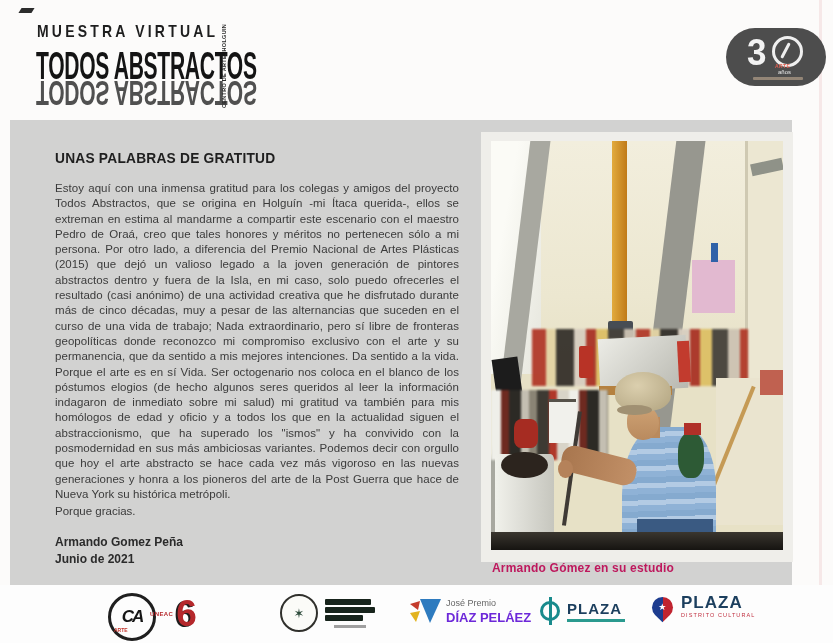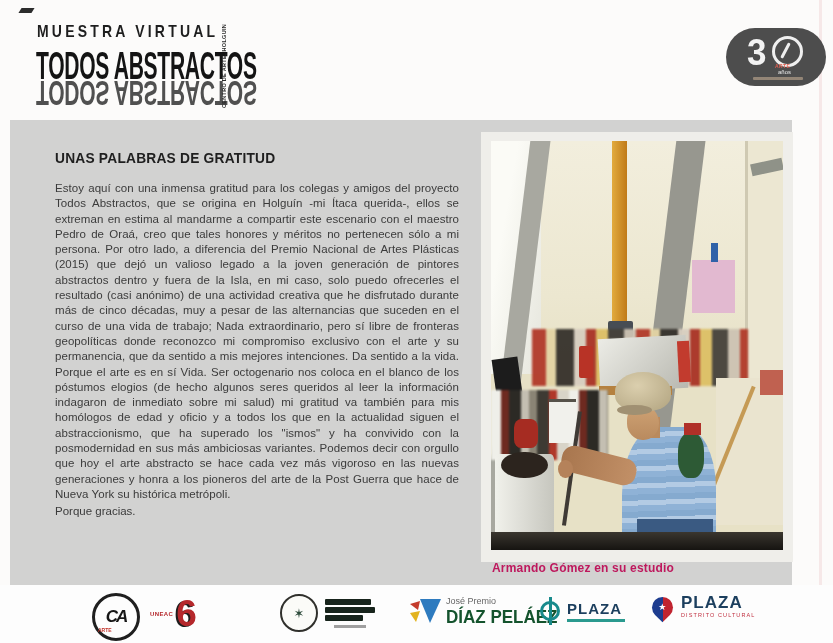--- a/index.html
+++ b/index.html
@@ -77,38 +77,38 @@
   .ph-brim{left:43%;top:64.5%;width:12%;height:2.6%;background:#a09072;border-radius:50%;}
   .ph-arm{left:24%;top:76%;width:26%;height:6.5%;background:linear-gradient(90deg,#a8764e,#c29067);border-radius:12px;transform:rotate(14deg);}
   .ph-hand{left:23%;top:78%;width:5%;height:4.5%;background:#b5825a;border-radius:50%;}
   .ph-jeans{left:50%;top:92.5%;width:26%;height:7.5%;background:#3a5a82;}
   .ph-base{left:0;top:95.5%;width:100%;height:4.5%;background:linear-gradient(180deg,#3a362f,#161411);}
   .caption{position:absolute;left:482px;top:441px;font-size:12px;font-weight:bold;color:#be185d;letter-spacing:.2px;}
 
   
   .footer{position:absolute;left:0;top:585px;width:833px;height:58px;background:#fdfdfd;border-bottom:2px solid #eceaea;}
   .logo{position:absolute;display:flex;align-items:center;}
-  .lg-ca{left:92px;top:8px;justify-content:center;}
+  .lg-ca{left:108px;top:8px;justify-content:center;}
   .ca-circle{width:42px;height:42px;border:3px solid #1f1f1f;border-radius:50%;background:#fdfdfd;position:relative;
      display:flex;align-items:center;justify-content:center;}
   .ca-mono{font-size:17px;font-weight:bold;color:#161616;font-style:italic;letter-spacing:-2px;}
   .ca-arte{position:absolute;left:3px;bottom:5px;font-size:5px;font-weight:bold;color:#c03028;}
   .lg-uneac{left:150px;top:10px;}
   .uneac-text{font-size:6px;font-weight:bold;color:#b5282c;letter-spacing:.4px;margin-right:3px;}
   .uneac-glyph{font-size:37px;line-height:37px;font-weight:bold;color:#b5282c;text-shadow:-2px 1px 0 #1d1d1d;}
   .lg-muni{left:280px;top:9px;}
   .muni-circle{width:34px;height:34px;border:2px solid #30302c;border-radius:50%;background:#fbfbf8;
      display:flex;align-items:center;justify-content:center;font-size:13px;color:#2c4a3a;}
   .muni-bars{margin-left:7px;display:flex;flex-direction:column;}
   .muni-bars i{display:block;height:6px;background:#17241c;margin-bottom:2px;border-radius:1px;}
   .muni-sub{width:32px;height:3px;background:#a0a0a0;margin-top:2px;align-self:center;}
   .lg-jadp{left:408px;top:11px;}
   .jadp-text{margin-left:4px;display:flex;flex-direction:column;line-height:1;}
   .jadp-l1{font-size:9px;color:#666;margin-bottom:2px;}
-  .jadp-l2{font-size:17px;font-weight:bold;color:#14532d;transform:scaleY(1.05);transform-origin:left top;}
+  .jadp-l2{font-size:13px;font-weight:bold;color:#6d28d9;transform:scaleY(1.05);transform-origin:left top;}
   .lg-plaza{left:540px;top:12px;}
   .plaza-icon{position:relative;width:22px;height:28px;margin-right:5px;}
   .plaza-icon .ring{position:absolute;left:0;top:4px;width:14px;height:14px;border:3px solid #188a8c;border-radius:50%;}
   .plaza-icon .vline{position:absolute;left:9px;top:0;width:3px;height:28px;background:#188a8c;}
   .plaza-text{display:flex;flex-direction:column;line-height:1;}
   .plaza-word{font-size:15px;font-weight:bold;color:#1c3f5e;letter-spacing:1px;}
   .plaza-sub-bar{width:58px;height:3px;background:#2a9a8f;margin-top:3px;}
   .lg-plaza2{left:652px;top:9px;}
   .pin{width:21px;height:21px;border-radius:50% 50% 50% 0;transform:rotate(-45deg);margin:3px 8px 0 0;
      background:linear-gradient(135deg,#1d3c8f 52%,#c02430 52%);display:flex;align-items:center;justify-content:center;}
@@ -139,20 +139,24 @@
       <span class="badge-anios">años</span>
       <span class="badge-bar"></span>
     </div>
   </div>
 
   <div class="panel">
     <div class="article">
       <h2>UNAS PALABRAS DE GRATITUD</h2>
       <div class="body">Estoy aquí con una inmensa gratitud para los colegas y amigos del proyecto Todos Abstractos, que se origina en Holguín -mi Ítaca querida-, ellos se extreman en estima al mandarme a compartir este escenario con el maestro Pedro de Oraá, creo que tales honores y méritos no pertenecen sólo a mi persona. Por otro lado, a diferencia del Premio Nacional de Artes Plásticas (2015) que dejó un valioso legado a la joven generación de pintores abstractos dentro y fuera de la Isla, en mi caso, solo puedo ofrecerles el resultado (casi anónimo) de una actividad creativa que he disfrutado durante más de cinco décadas, muy a pesar de las alternancias que suceden en el curso de una vida de trabajo; Nada extraordinario, pero sí libre de fronteras geopolíticas donde reconozco mi compromiso exclusivo con el arte y su permanencia, que da sentido a mis mejores intenciones. Da sentido a la vida. Porque el arte es en sí Vida. Ser octogenario nos coloca en el blanco de los póstumos elogios (de hecho algunos seres queridos al leer la información indagaron de inmediato sobre mi salud) mi gratitud va también para mis homólogos de edad y oficio y a todos los que en la actualidad siguen el abstraccionismo, que ha superado los "ismos" y ha convivido con la posmodernidad en sus más ambiciosas variantes. Podemos decir con orgullo que hoy el arte abstracto se hace cada vez más vigoroso en las nuevas generaciones y honra a los pioneros del arte de la Post Guerra que hace de Nueva York su histórica metrópoli.</div>
       <div class="closing">Porque gracias.</div>
+      <div class="sig">
+        <div>Armando Gomez Peña</div>
+        <div>Junio de 2021</div>
+      </div>
     </div>
 
     <div class="photo-frame">
       <div class="photo">
         <div class="ph-window"></div>
         <div class="ph-winbar1"></div>
         <div class="ph-winbar2"></div>
         <div class="ph-darkobj"></div>
         <div class="ph-pole"></div>
         <div class="ph-clamp"></div>

